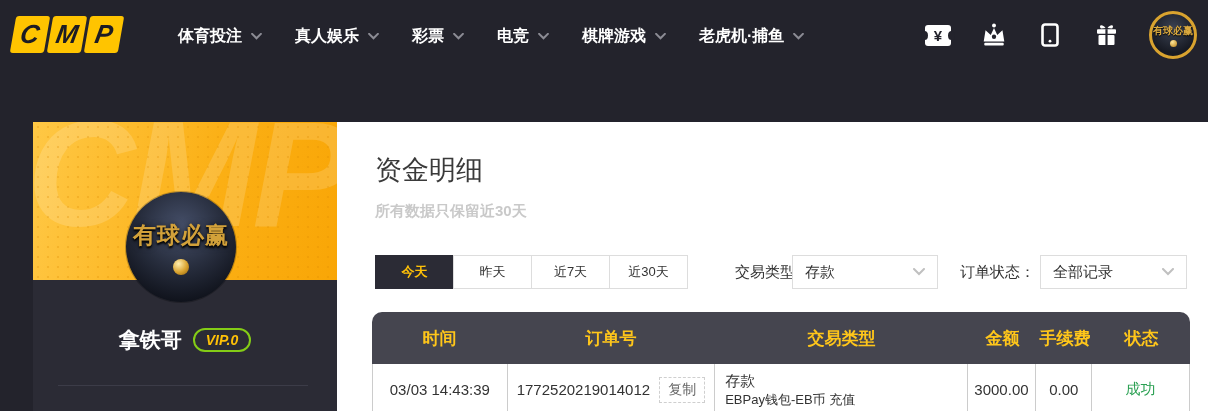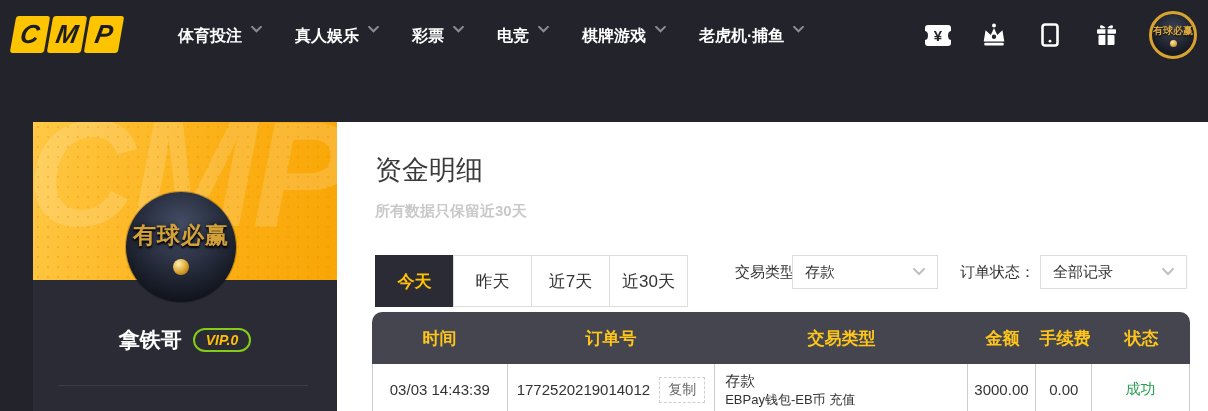--- a/index.html
+++ b/index.html
@@ -6,21 +6,21 @@
   html,body { width:1208px; height:411px; font-family:"Liberation Sans","DejaVu Sans",sans-serif; background:#fff; }
   .screen { position:relative; width:1208px; height:411px; overflow:hidden; background:#fff; }
 
   
   .topbar { position:absolute; left:0; top:0; width:1208px; height:122px; background:#23232c; }
   .logo { position:absolute; left:13px; top:16px; display:flex; gap:3px; cursor:pointer; }
   .logo-box { width:34px; height:37px; background:#ffc400; transform:skewX(-10deg); border-radius:3px;
               display:flex; align-items:center; justify-content:center; }
   .logo-box span { font-size:26px; font-weight:bold; font-style:italic; color:#1c1c24; transform:skewX(0deg); }
   .mainnav { position:absolute; left:178px; top:0; height:72px; display:flex; align-items:center; gap:33px; }
-  .nav-item { display:flex; gap:9px; color:#fff; font-size:16px; font-weight:bold; cursor:pointer; white-space:nowrap; }
+  .nav-item { display:flex; align-items:center; gap:9px; color:#fff; font-size:16px; font-weight:bold; cursor:pointer; white-space:nowrap; }
   .chev { width:11px; height:7px; }
   .quick { position:absolute; right:11px; top:0; height:70px; display:flex; align-items:center; gap:30px; }
   .qicon { width:26px; height:24px; display:flex; align-items:center; justify-content:center; cursor:pointer; }
   .voucher { width:27px; height:21px; background:#fff; border-radius:3px; position:relative;
              display:flex; align-items:center; justify-content:center; }
   .voucher:before, .voucher:after { content:""; position:absolute; width:7px; height:9px; background:#23232c; border-radius:50%; top:6px; }
   .voucher:before { left:-4px; } .voucher:after { right:-4px; }
   .voucher b { color:#23232c; font-size:15px; font-weight:bold; }
   .nav-avatar { width:48px; height:48px; border-radius:50%; border:3px solid #d9a32f;
                 background:radial-gradient(circle at 50% 35%, #3c4354 0%, #171a23 70%);
@@ -52,22 +52,22 @@
                font-style:italic; padding:2px 11px; line-height:1.2; }
   .side-divider { position:absolute; left:25px; top:263px; width:250px; height:1px; background:#3c3c48; }
 
   
   .content { position:absolute; left:337px; top:122px; width:871px; height:289px; background:#fff; }
   .page-title { position:absolute; left:38px; top:30px; font-size:27px; color:#3a3a3a; }
   .page-subtitle { position:absolute; left:38px; top:80px; font-size:15px; color:#c9c9c9;font-weight:bold; }
 
   .filter-row { position:absolute; left:0; top:133px; width:871px; height:34px; }
   .tabs { position:absolute; left:38px; top:0; display:flex; }
-  .tab { width:79px; height:52px; border:1px solid #ddd; margin-left:-1px; background:#fff; color:#333;
-         font-size:17px; display:flex; align-items:center; justify-content:center; cursor:pointer; }
+  .tab { width:79px; height:34px; border:1px solid #ddd; margin-left:-1px; background:#fff; color:#333;
+         font-size:13px; display:flex; align-items:center; justify-content:center; cursor:pointer; }
   .tab:first-child { margin-left:0; }
   .tab.active { background:#2b2b35; border-color:#2b2b35; color:#ffc107; font-weight:bold; }
   .flabel { position:absolute; top:0; height:34px; line-height:34px; font-size:15px; color:#333; }
   .flabel.l1 { left:356px;margin-left:42px; } .flabel.l2 { left:623px; }
   .selectbox { position:absolute; top:0; height:34px; border:1px solid #ddd; background:#fff; color:#333;
                font-size:15px; display:flex; align-items:center; padding:0 12px; cursor:pointer; }
   .selectbox .sel-val { flex:1; }
   .selectbox.s1 { left:455px; width:146px; } .selectbox.s2 { left:703px; width:147px; }
   .sel-chev { width:12px; height:8px; margin-left:8px; flex:none; }
 

